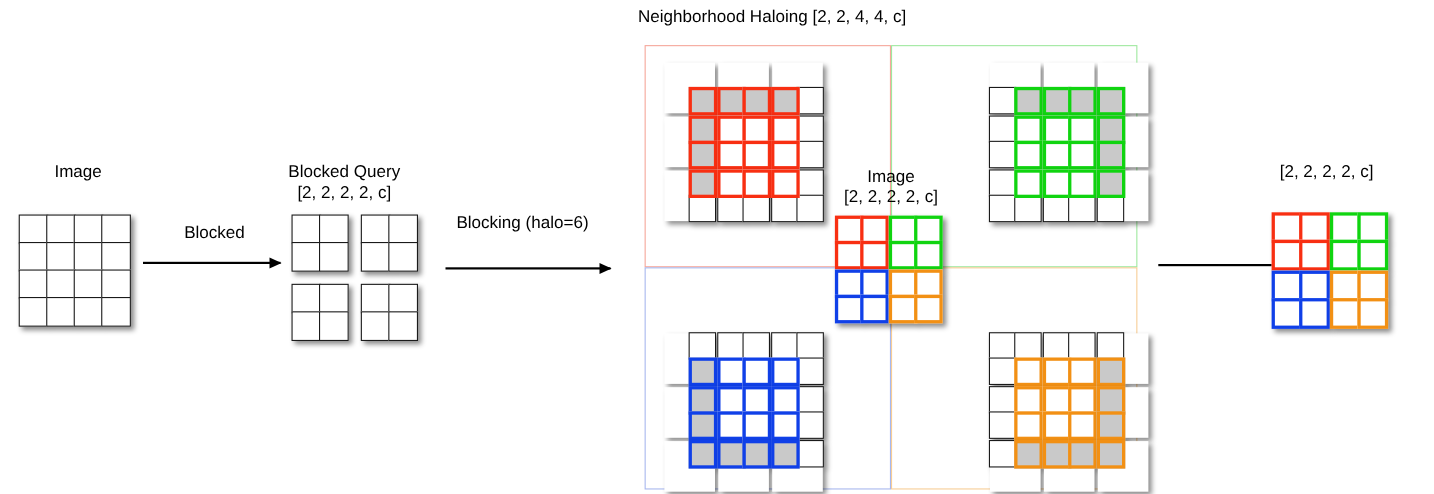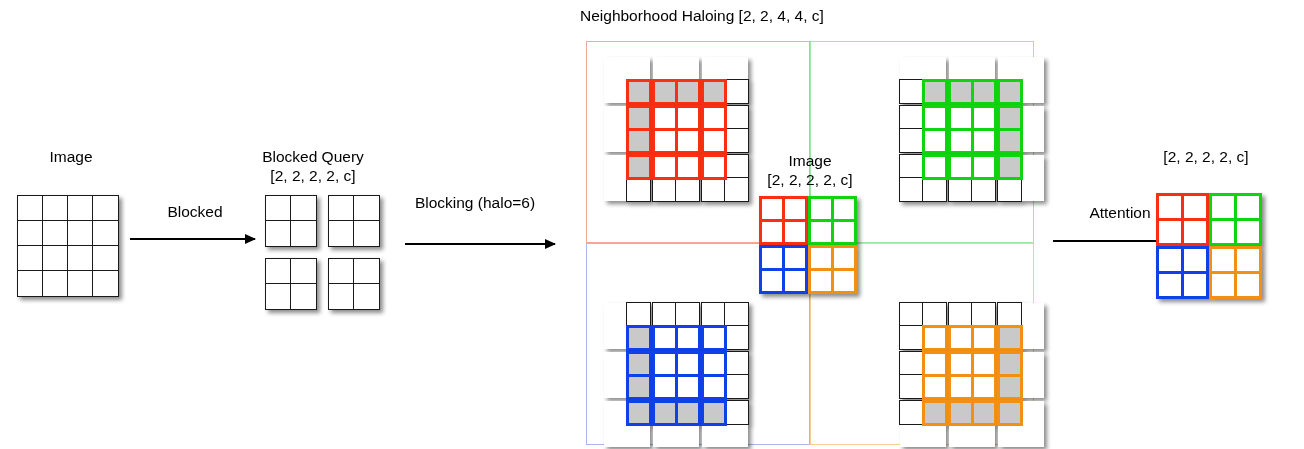--- a/index.html
+++ b/index.html
@@ -408,23 +408,20 @@
         <div class="cell" style="border: 3px solid rgb(16, 64, 232); margin: -1.5px;"></div>
       </div>
       <div class="blk shad" style="grid-template-columns: repeat(2, 23px); grid-template-rows: repeat(2, 23px); position: absolute; left: 49px; top: 49px;">
         <div class="cell" style="border: 3px solid rgb(242, 144, 20); margin: -1.5px;"></div>
         <div class="cell" style="border: 3px solid rgb(242, 144, 20); margin: -1.5px;"></div>
         <div class="cell" style="border: 3px solid rgb(242, 144, 20); margin: -1.5px;"></div>
         <div class="cell" style="border: 3px solid rgb(242, 144, 20); margin: -1.5px;"></div>
       </div>
     </div>
 
-  <div class="arrow-label" style="left:1050px; top:203px; width:140px;">
-    <span>Attention</span>
-  </div>
   <div class="arrow" style="left:1053px; top:240px; width:130px;"></div>
 
   <div class="caption" style="left:1136px; top:147px; width:140px;">
     <span class="l2">[2, 2, 2, 2, c]</span>
   </div>
   <div id="outputGrid" class="abs" style="left:1157px; top:194px;">
       <div class="blk shad" style="grid-template-columns: repeat(2, 25px); grid-template-rows: repeat(2, 25px); position: absolute; left: 0px; top: 0px;">
         <div class="cell" style="border: 3px solid rgb(248, 47, 18); margin: -1.5px;"></div>
         <div class="cell" style="border: 3px solid rgb(248, 47, 18); margin: -1.5px;"></div>
         <div class="cell" style="border: 3px solid rgb(248, 47, 18); margin: -1.5px;"></div>

